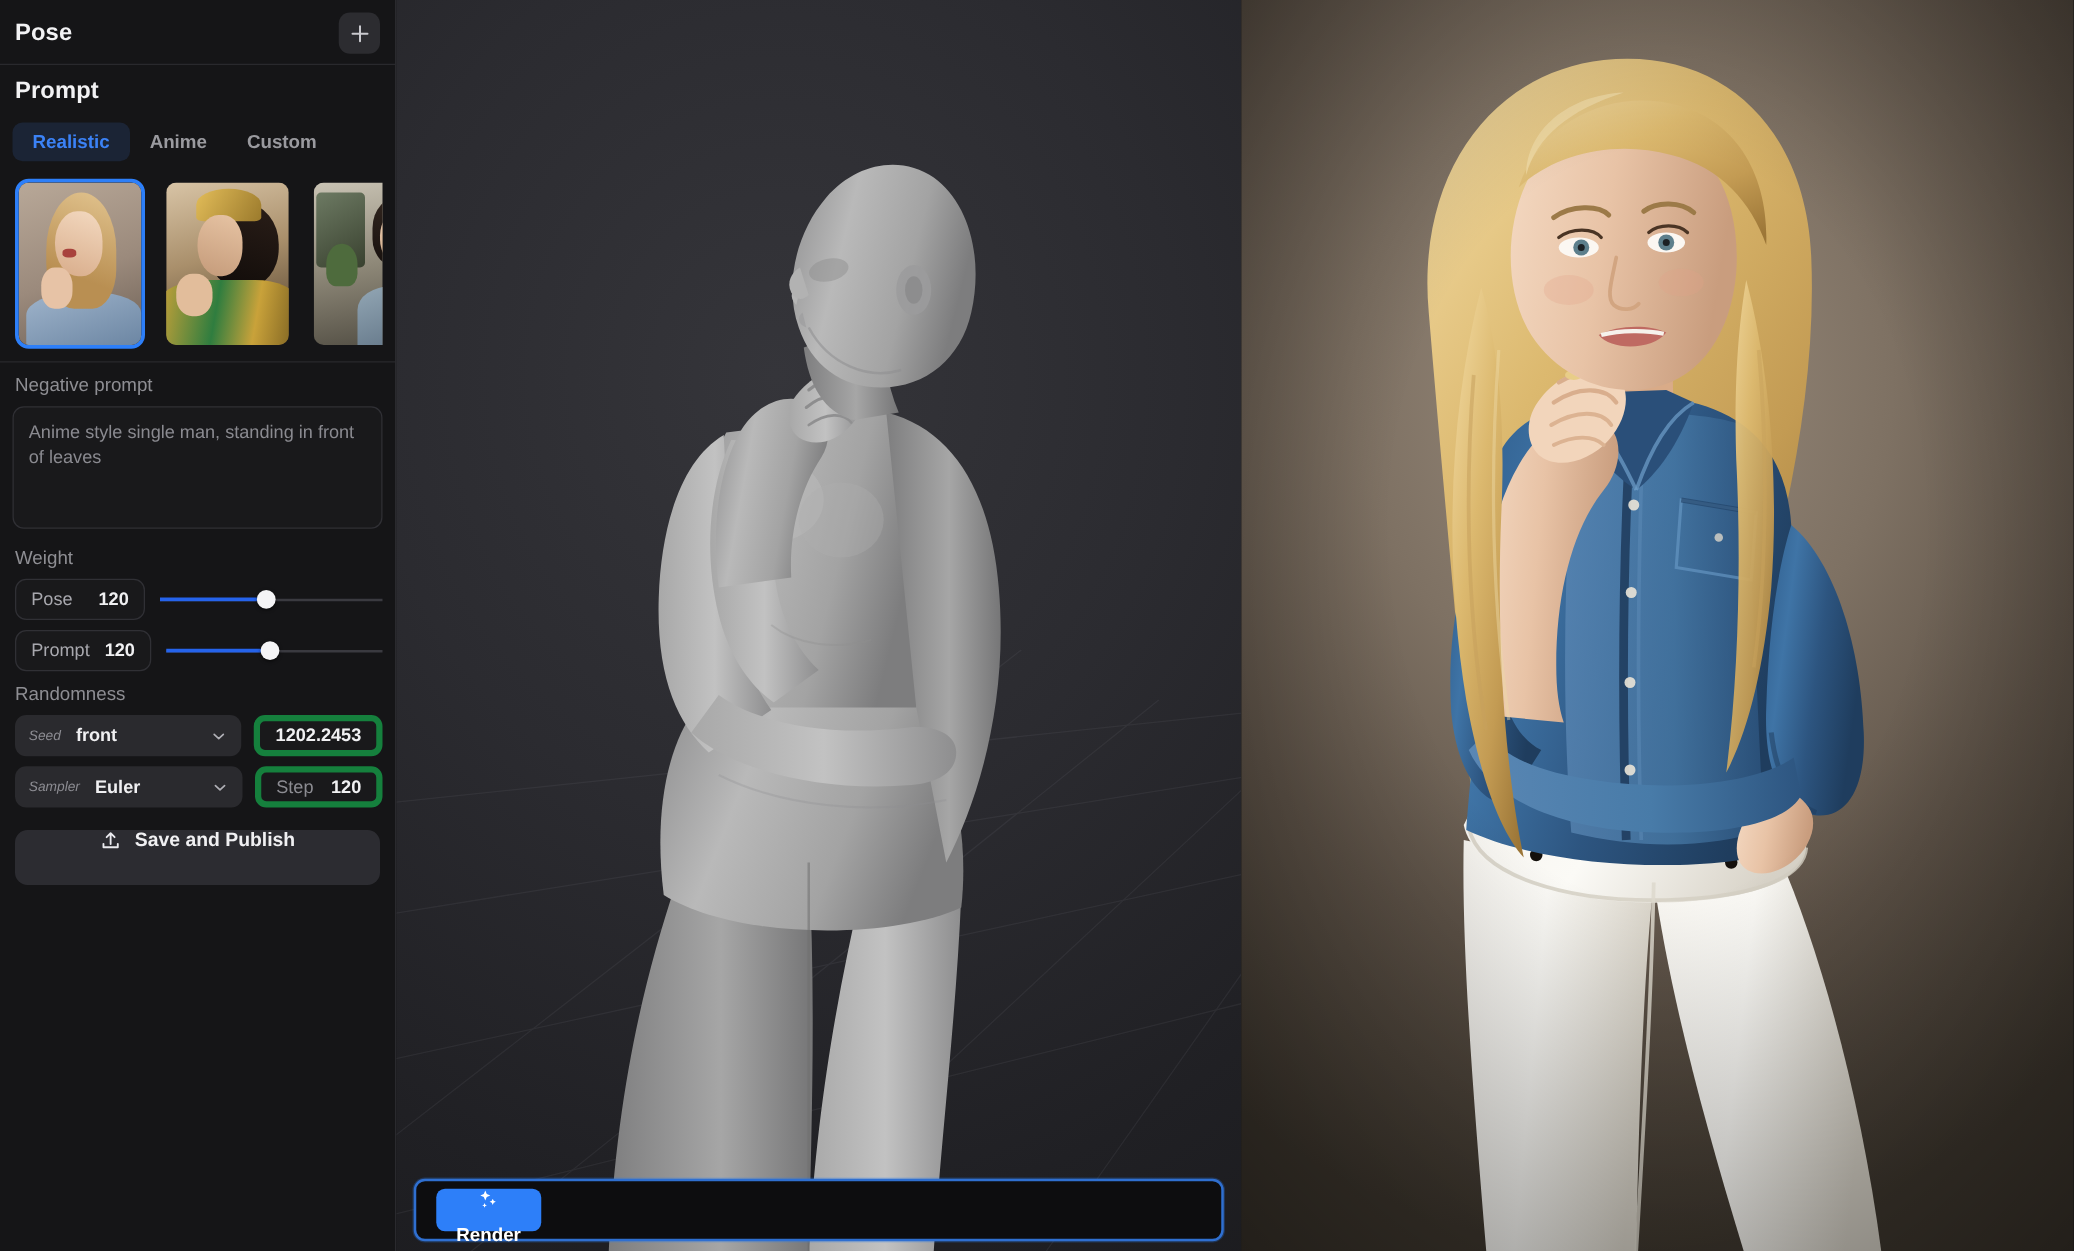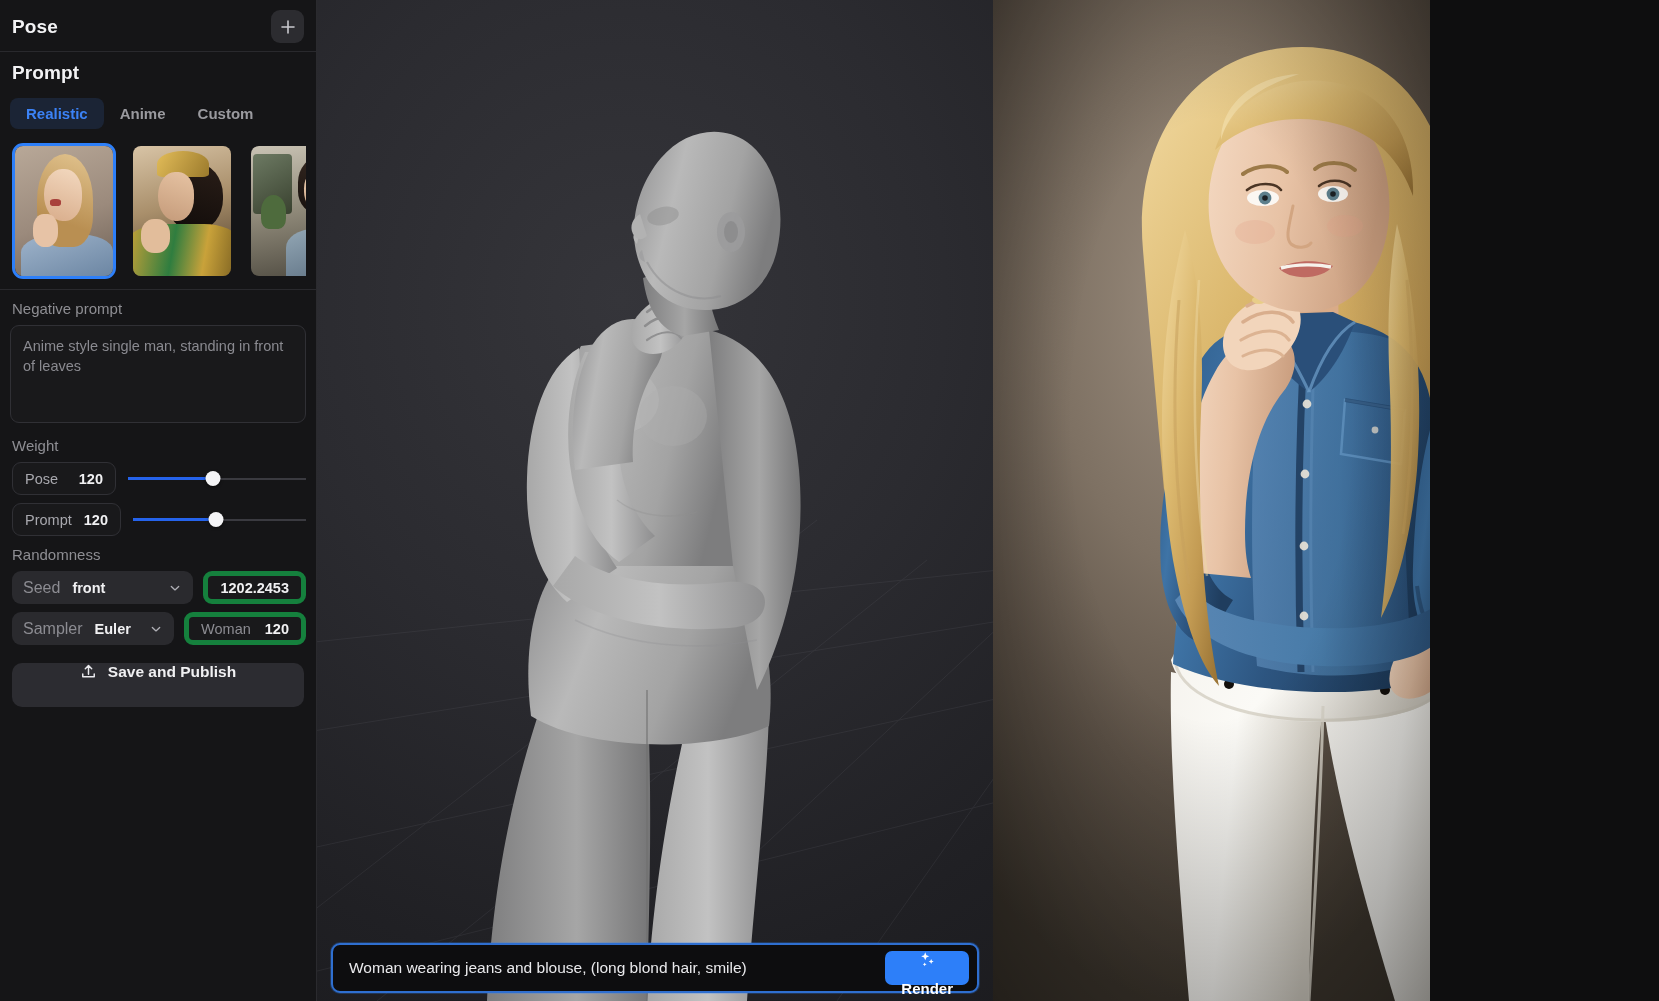--- a/index.html
+++ b/index.html
@@ -3,21 +3,21 @@
 <meta charset="utf-8">
 <title>Pose Generator</title>
 <style>
   * { box-sizing: border-box; margin: 0; padding: 0; }
   html, body {
     width: 1659px; height: 1001px;
     background: #0e0e0f;
     font-family: "Liberation Sans", sans-serif;
     overflow: hidden;
   }
-  #app { display: flex; width: 1430px; height: 1001px; border-radius: 27px; }
+  #app { display: flex; width: 1659px; height: 1001px; border-radius: 27px; }
 
   
   #sidebar {
     width: 317px; height: 1001px;
     background: #151517;
     border-right: 1px solid #2a2a2e;
     display: flex; flex-direction: column;
     position: relative;
     flex: 0 0 317px;
   }
@@ -141,21 +141,21 @@
     box-shadow: 0 1px 3px rgba(0,0,0,.6);
   }
 
   
   .rand-grid { display: flex; gap: 10px; margin: 8px 0 0 2px; }
   .sel {
     display: flex; align-items: center; gap: 12px;
     background: #2a2a2e; border-radius: 9px;
     height: 33px; padding: 0 11px; flex: 1 1 auto; cursor: pointer;
   }
-  .sel .k { font-size: 16px; color: #8c8c92; }
+  .sel .k { font-size: 11px; color: #8c8c92; font-style: italic; }
   .sel .v { font-size: 14.5px; color: #f0f0f2; font-weight: bold; }
   .sel .chev { margin-left: auto; display: flex; }
   .num {
     background: #19191b; border: 5px solid #15803d; border-radius: 9px;
     height: 33px; min-width: 100px; display: flex; align-items: center;
     justify-content: center; gap: 14px; padding: 0 12px;
   }
   .num .k { font-size: 14.5px; color: #8c8c92; }
   .num .v { font-size: 14.5px; color: #f0f0f2; font-weight: bold; }
 
@@ -331,21 +331,21 @@
         <div class="sel">
           <span class="k">Sampler</span>
           <span class="v">Euler</span>
           <span class="chev">
             <svg width="14" height="14" viewBox="0 0 16 16">
                 <path d="M3.8 6.2L8 10.2l4.2-4" fill="none" stroke="#b0b0b6" stroke-width="1.5" stroke-linecap="round" stroke-linejoin="round"></path>
               </svg>
           </span>
         </div>
         <div class="num">
-          <span class="k">Woman</span>
+          <span class="k">Step</span>
           <span class="v">120</span>
         </div>
       </div>
 
       <button class="publish">
         <span>
           <svg width="17" height="17" viewBox="0 0 16 16">
             <path d="M8 10.6V2.6M5 5.4L8 2.4l3 3" fill="none" stroke="#eaeaee" stroke-width="1.4" stroke-linecap="round" stroke-linejoin="round"></path>
             <path d="M2.6 10.4v2.6h10.8v-2.6" fill="none" stroke="#eaeaee" stroke-width="1.4" stroke-linecap="round" stroke-linejoin="round"></path>
           </svg>
@@ -434,21 +434,20 @@
       <ellipse cx="414" cy="232" rx="7" ry="11" fill="#8a8a8b" opacity="0.8"></ellipse>
 
       <path d="M330 262 C346 292 378 304 404 296" stroke="#8e8e8f" stroke-width="2" fill="none" opacity="0.55"></path>
 
       <path d="M300 500 C320 516 352 520 380 512" stroke="#8f8f90" stroke-width="1.6" fill="none" opacity="0.35"></path>
       <path d="M258 620 C310 646 380 652 440 640" stroke="#909091" stroke-width="1.6" fill="none" opacity="0.3"></path>
       <path d="M330 690 C330 790 330 900 330 1001" stroke="#6f6f70" stroke-width="2" fill="none" opacity="0.55"></path>
     </svg>
 
     <div id="promptbar">
-      <input id="prompt-input" type="text" value="Woman wearing jeans and blouse, (long blond hair, smile)" style="">
       <button id="render-btn">
         <span>
           <svg width="17" height="17" viewBox="0 0 18 18">
             <path d="M6.6 1.4l1.25 3.0 3.0 1.25-3.0 1.25-1.25 3.0-1.25-3.0L2.35 5.65l3.0-1.25z" fill="#fff"></path>
             <path d="M12.9 8.4l.8 1.85 1.85.8-1.85.8-.8 1.85-.8-1.85-1.85-.8 1.85-.8z" fill="#fff"></path>
             <path d="M6.0 12.1l.6 1.4 1.4.6-1.4.6-.6 1.4-.6-1.4-1.4-.6 1.4-.6z" fill="#fff"></path>
           </svg>
         </span>
         <span class="t">Render</span>
       </button>

